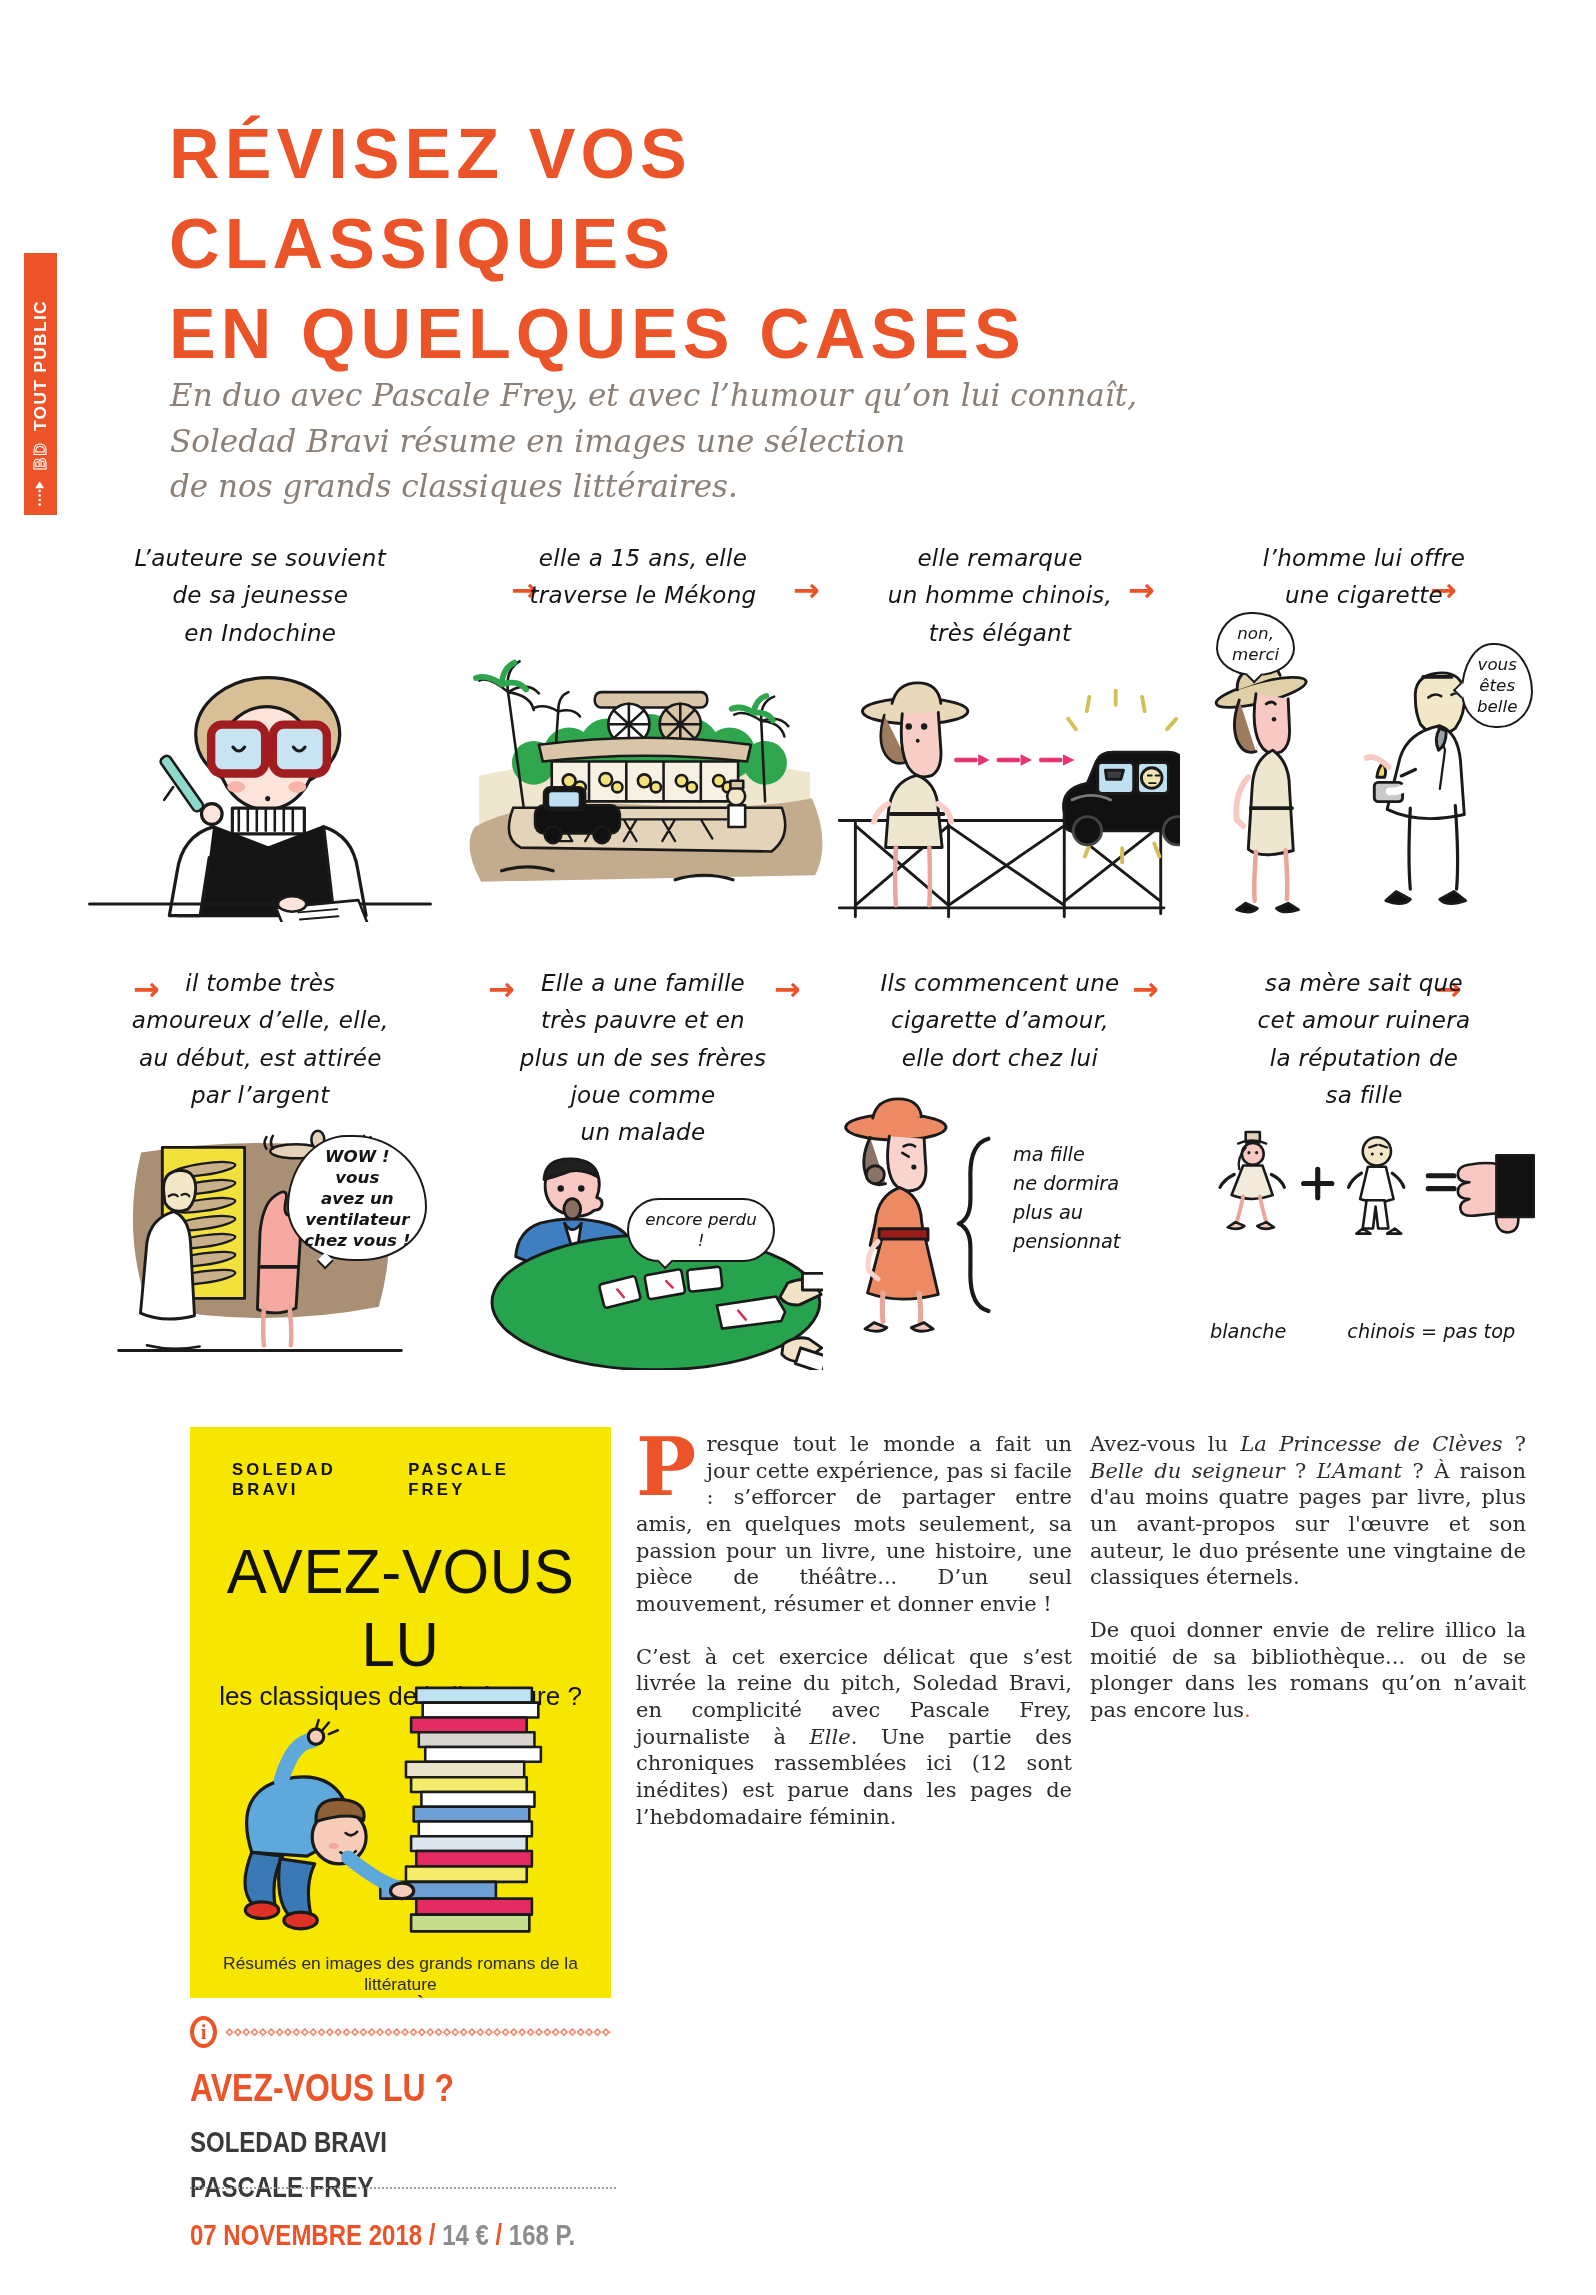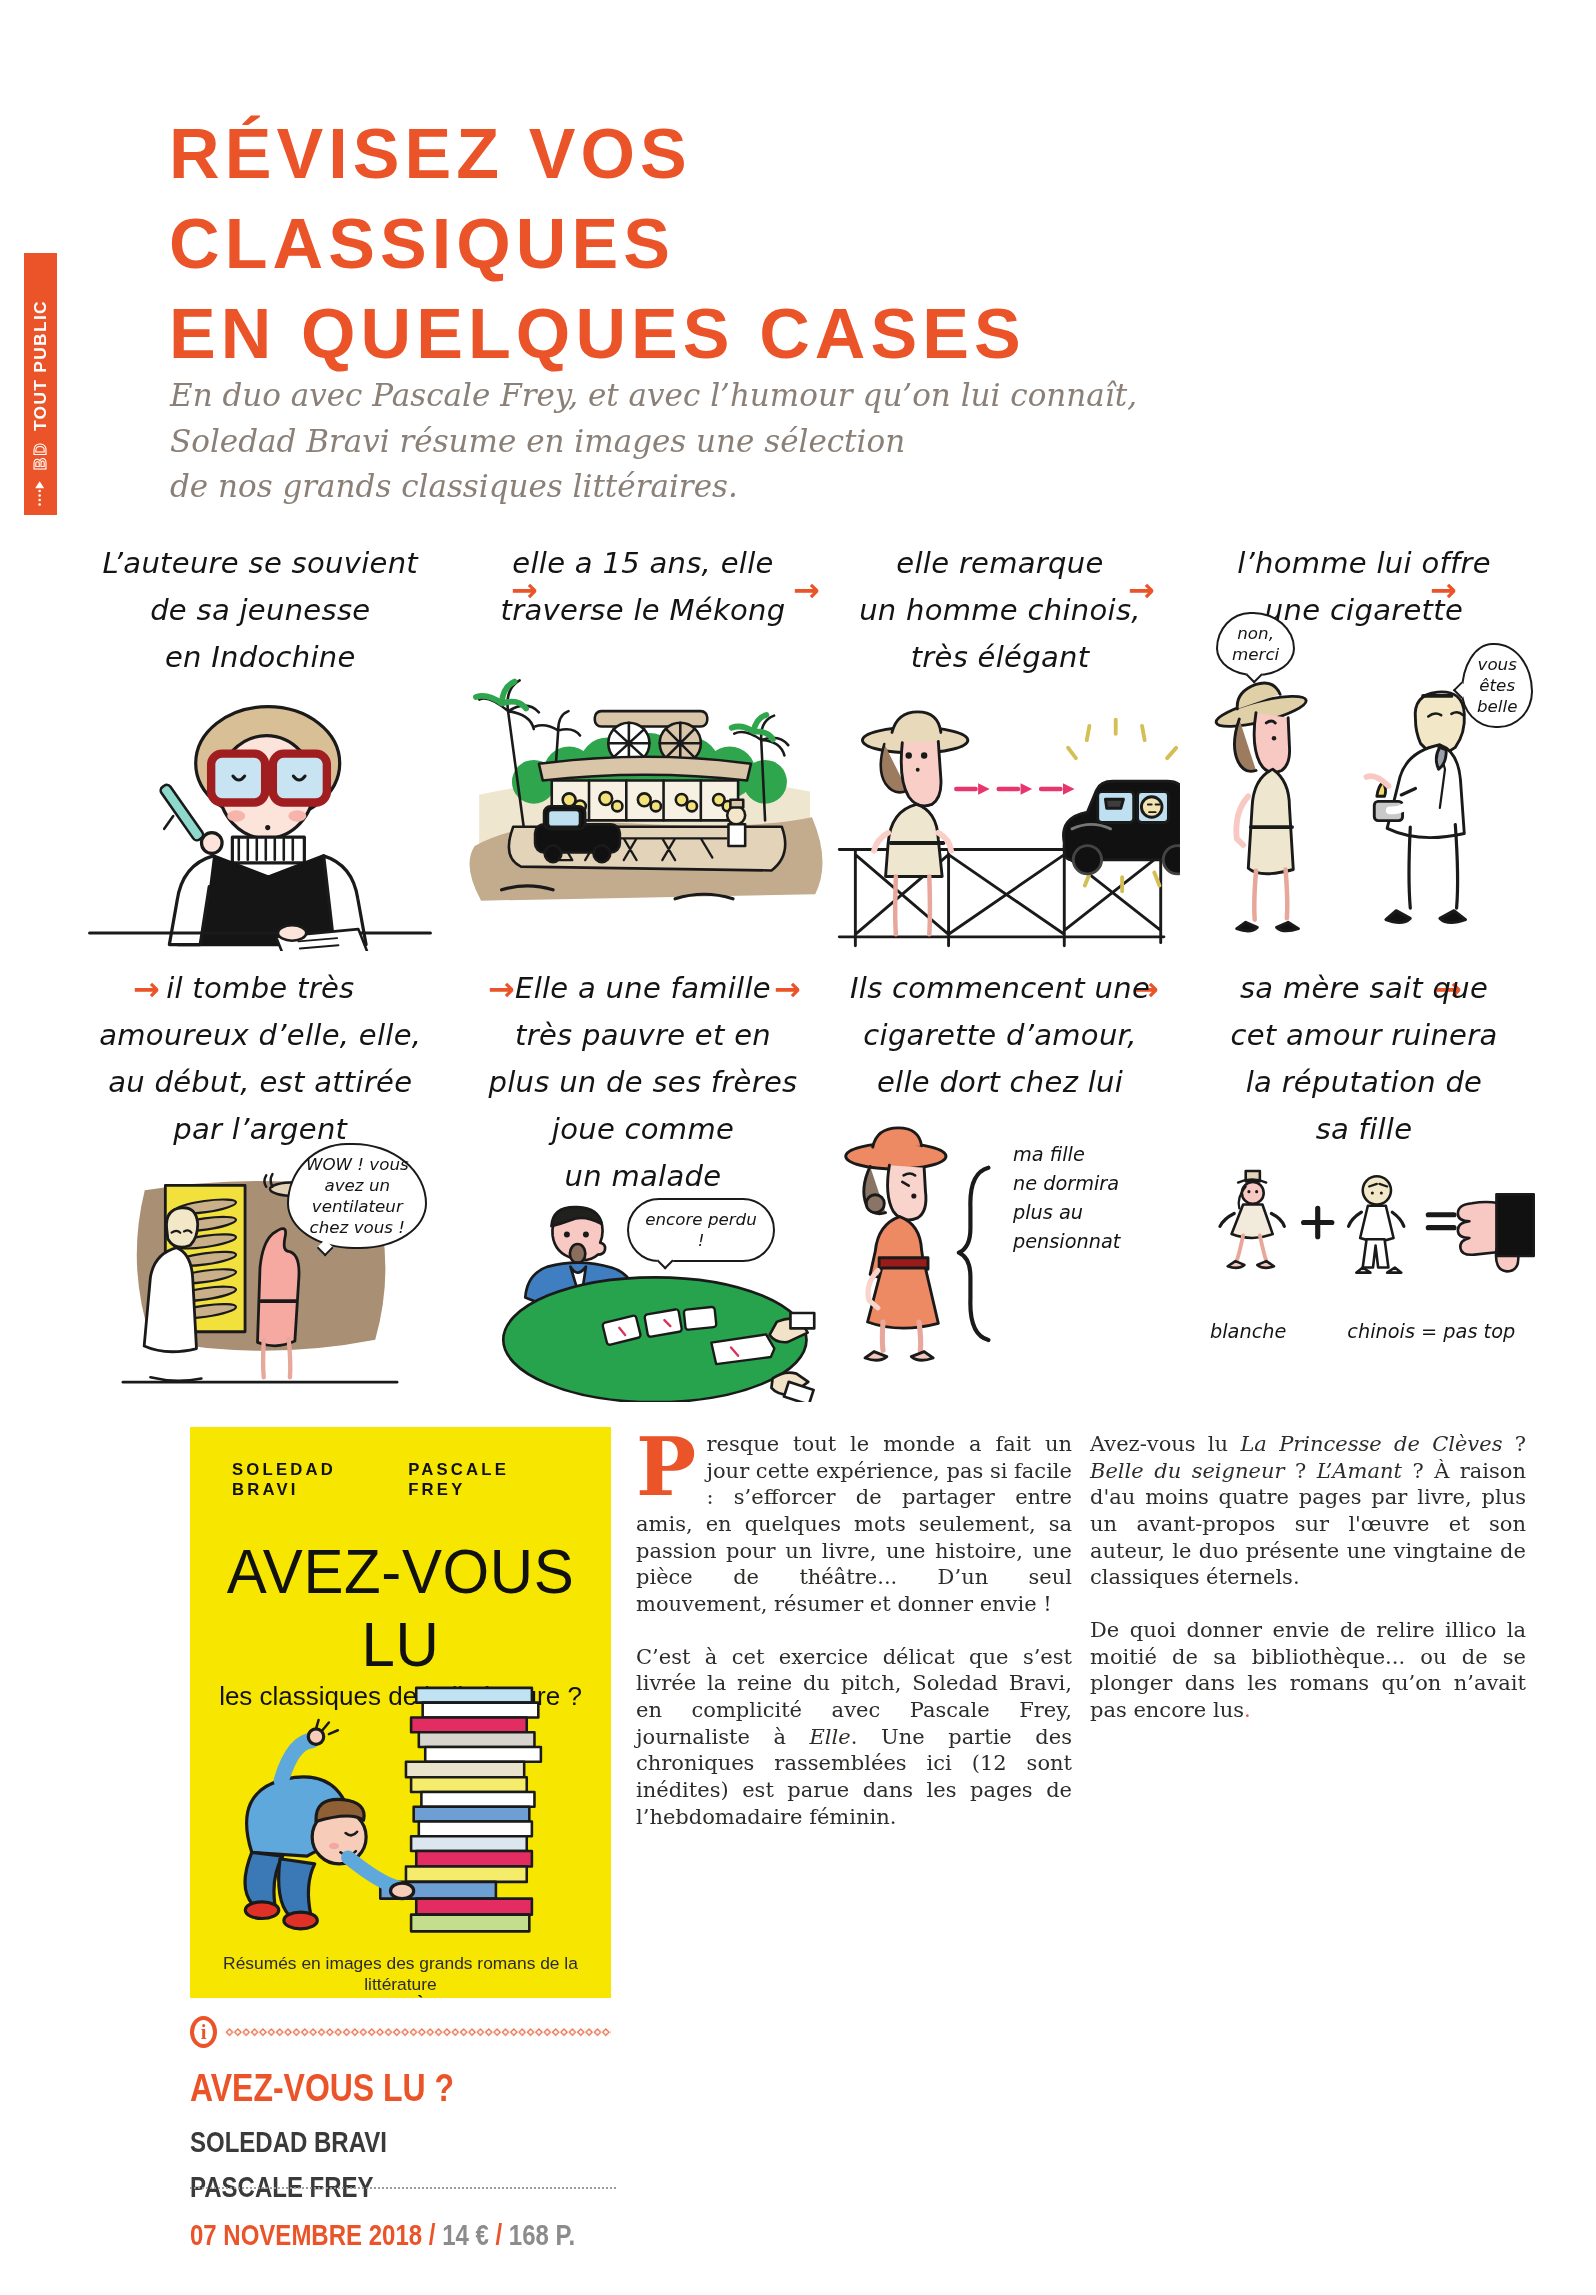--- a/index.html
+++ b/index.html
@@ -39,21 +39,21 @@
     color:var(--taupe);white-space:pre-line;
   }
 
   
   .comic{position:absolute;left:61px;top:540px;width:1535px;height:901px;}
   .panel{position:absolute;width:360px;display:flex;flex-direction:column;align-items:center;}
   .p-r1{top:0;height:412px;}
   .p-r2{top:425px;height:437px;}
   .px1{left:19.3px;} .px2{left:402px;} .px3{left:759px;} .px4{left:1123px;}
   .cap{
-    font-family:"DejaVu Sans",sans-serif;font-style:italic;font-size:29px;line-height:1.62;
+    font-family:"DejaVu Sans",sans-serif;font-style:italic;font-size:23px;line-height:1.62;
     color:#141414;text-align:center;white-space:pre-line;letter-spacing:0.3px;
   }
   .panel svg{display:block;}
   .arr{position:absolute;color:var(--orange);font-size:32px;font-weight:bold;font-family:"DejaVu Sans",sans-serif;}
   .bubble{
     position:absolute;background:#fff;border:2.6px solid var(--ink);border-radius:45% 55% 50% 50%/60% 60% 45% 45%;
     padding:9px 14px;font-family:"DejaVu Sans",sans-serif;font-style:italic;font-size:16.7px;line-height:1.25;
     color:#141414;text-align:center;white-space:pre-line;
   }
   .bubble:after{
@@ -345,21 +345,21 @@
         <path d="M130 120 q-2 -30 24 -32 q24 -2 26 26 q0 22 -12 34 q-24 10 -36 -10z" fill="#F2E8C8"></path>
         <path d="M138 128 q8 -6 14 0 M158 126 q8 -4 12 2" stroke-width="3.5"></path>
         <path d="M146 152 q-36 10 -42 48 l-10 110 q36 16 84 4 l-6 -112 q-2 -40 -26 -50z" fill="#fff"></path>
         <path d="M104 360 q40 10 82 2" stroke-width="4"></path>
         <path d="M300 130 q26 -20 20 6 q-4 22 6 22 q20 4 16 48 l-6 96 q-30 14 -60 2 l4 -120 q4 -40 20 -54z" fill="#F6A9A0"></path>
         <path d="M282 238 h56" stroke-width="6"></path>
         <path d="M286 300 q-2 40 0 60 m40 -62 q4 42 2 62" stroke="#E8A79B" stroke-width="7"></path>
         <line x1="60" y1="368" x2="500" y2="368"></line>
       </g>
     </svg>
-    <div class="bubble" style="left:207px;top:178px;width:140px;">WOW ! vous
+    <div class="bubble" style="left:207px;top:170px;width:140px;font-weight:bold;">WOW ! vous
 avez un
 ventilateur
 chez vous !</div>
   </div>
 
   <div class="panel p-r2 px2">
     <div class="cap">Elle a une famille
 très pauvre et en
 plus un de ses frères
 joue comme

